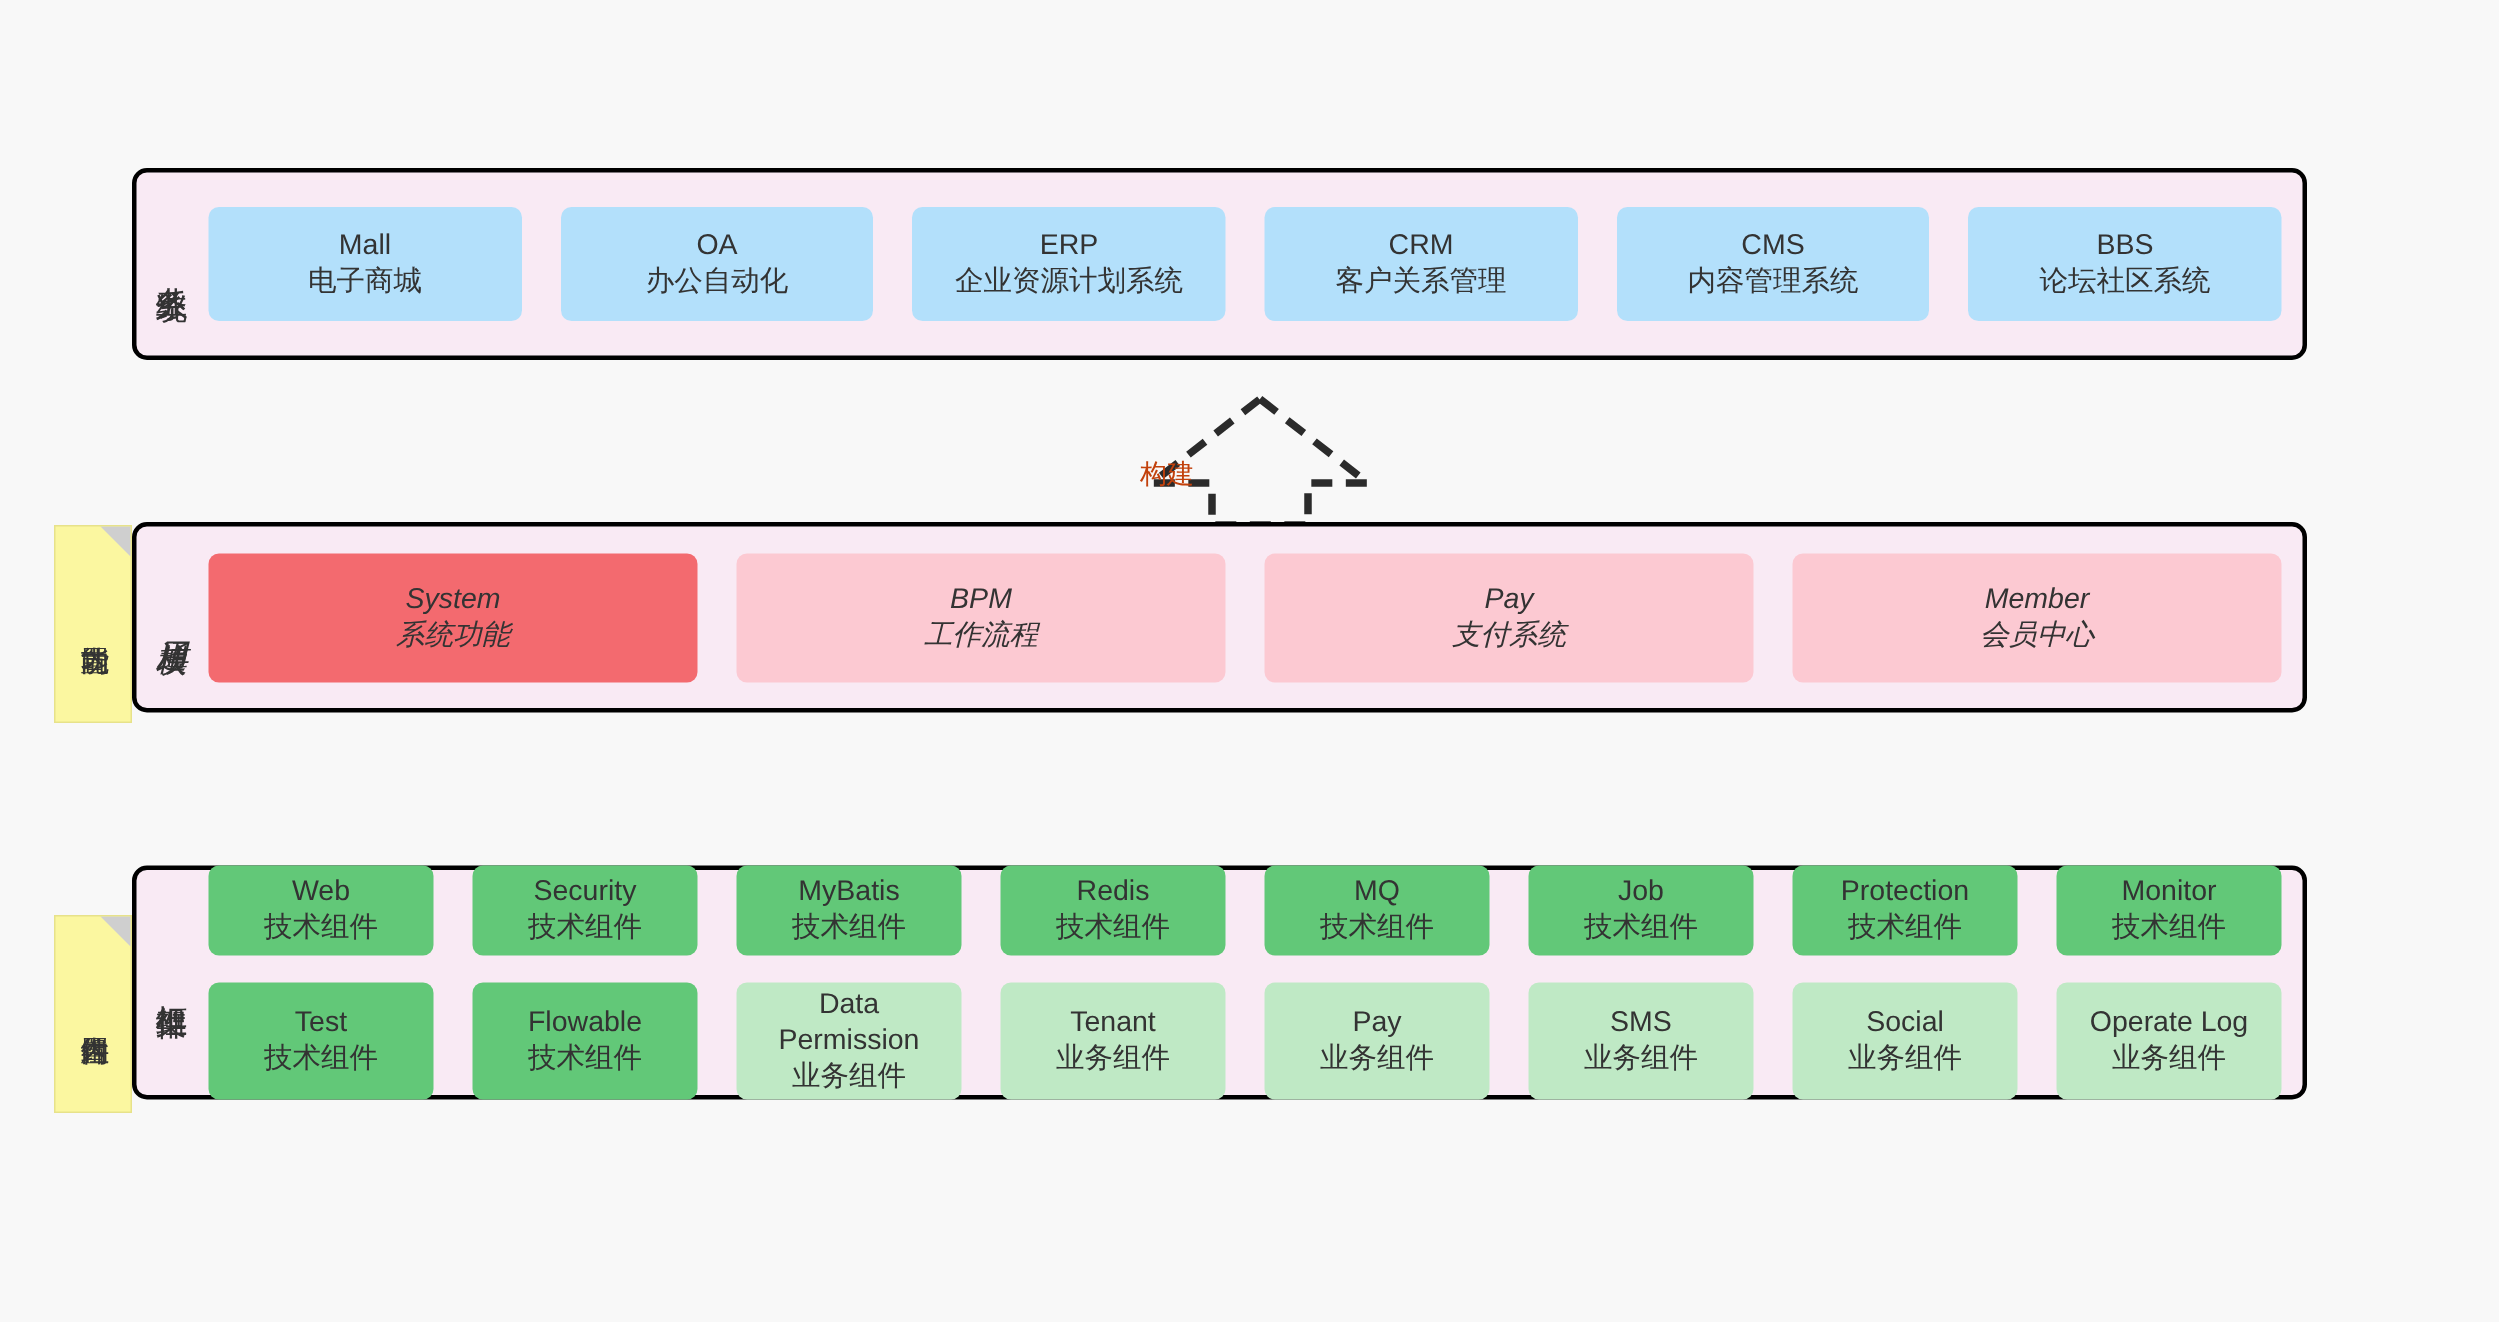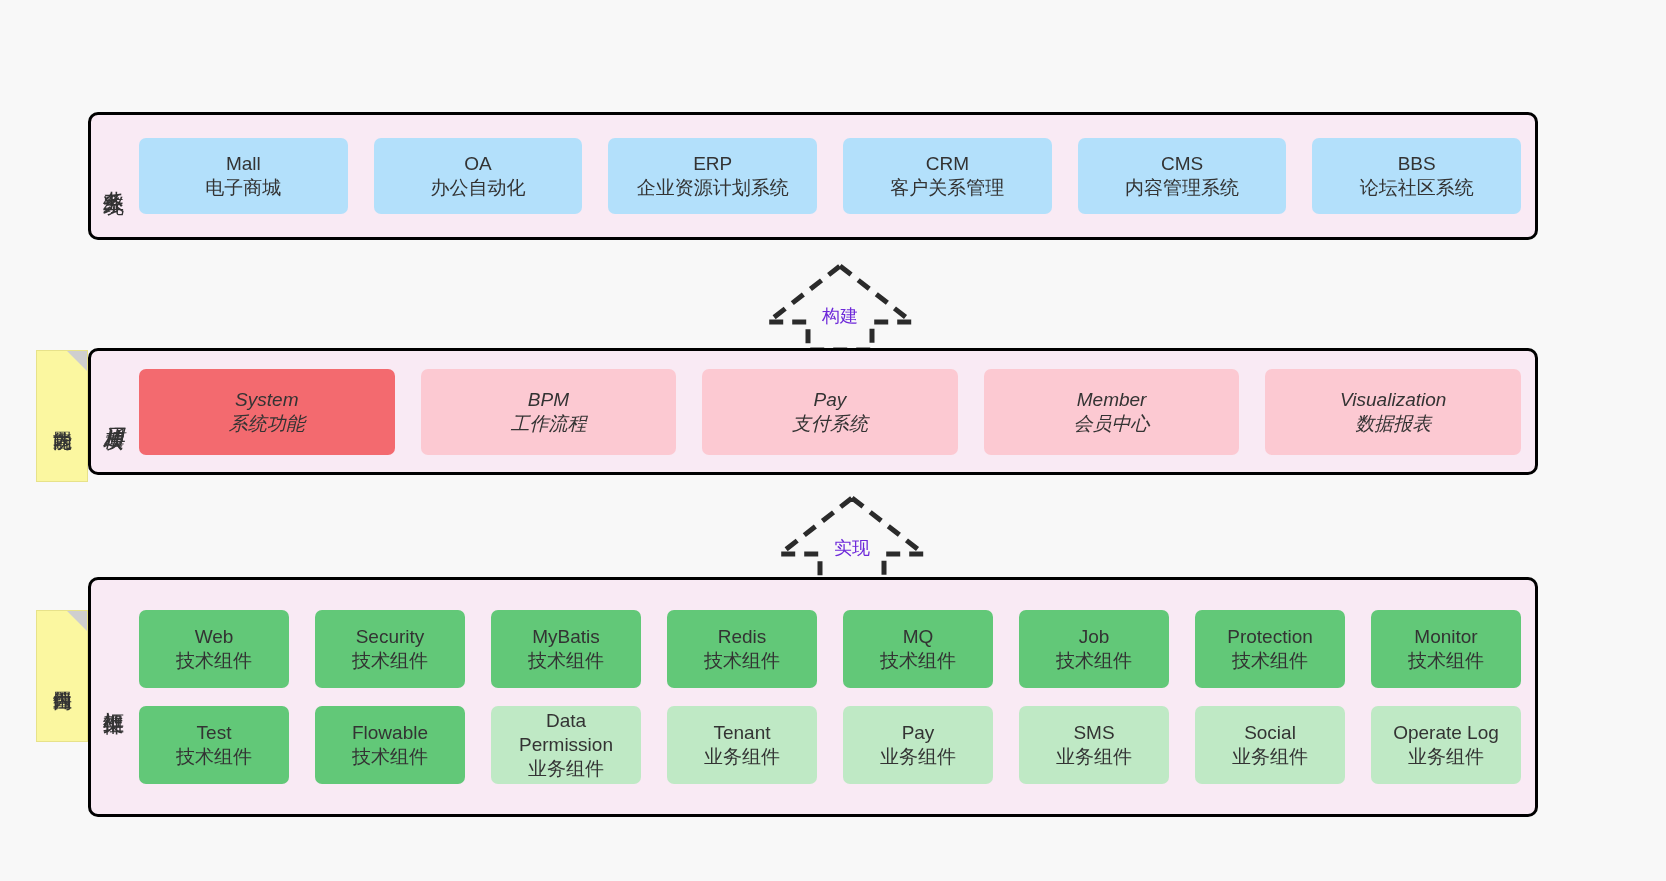--- a/index.html
+++ b/index.html
@@ -91,21 +91,21 @@
 
   .c-blue        { background: #b3e0fb; }
   .c-red         { background: #f36a6f; }
   .c-pink        { background: #fcc9d2; }
   .c-green       { background: #62c878; }
   .c-green-light { background: #bfe9c5; }
 
   
   #band-business   { left: 88px;  top: 112px; width: 1450px; height: 128px; }
   #band-modules    { left: 88px;  top: 348px; width: 1450px; height: 127px; font-style: italic; }
-  #band-framework  { left: 88px;  top: 577px; width: 1450px; height: 240px; }
+  #band-framework  { left: 88px;  top: 577px; width: 1450px; height: 156px; }
 
   
   .note {
     position: absolute;
     width: 52px;
     background: #fbf7a0;
     border: 1px solid #e7e28a;
     box-sizing: border-box;
     display: flex;
     align-items: center;
@@ -133,23 +133,22 @@
   .uml-arrow {
     position: absolute;
     width: 160px;
     height: 96px;
   }
   .uml-arrow svg { display: block; width: 160px; height: 96px; }
   .uml-arrow .arrow-label {
     position: absolute;
     left: 0; right: 0;
     top: 44px;
-    text-align: center;
     font-size: 18px;
-    color: #6d28d9;
+    color: #c2410c;
     user-select: none;
   }
   #arrow-build   { left: 760px; top: 260px; }
   #arrow-realize { left: 772px; top: 492px; }
 </style>
 </head>
 <body>
 
 <div id="canvas">
 
@@ -205,34 +204,24 @@
           <span class="t2">工作流程</span>
         </div>
         <div class="card c-pink">
           <span class="t1">Pay</span>
           <span class="t2">支付系统</span>
         </div>
         <div class="card c-pink">
           <span class="t1">Member</span>
           <span class="t2">会员中心</span>
         </div>
-        <div class="card c-pink">
-          <span class="t1">Visualization</span>
-          <span class="t2">数据报表</span>
-        </div>
       </div>
     </div>
   </div>
 
-  <div class="uml-arrow" id="arrow-realize">
-    <svg viewBox="0 0 160 96" xmlns="http://www.w3.org/2000/svg">
-      <path d="M80 6 L152 62 L112 62 L112 90 L48 90 L48 62 L8 62 Z" fill="none" stroke="#2b2b2b" stroke-width="5" stroke-dasharray="14,9" stroke-linejoin="miter"></path>
-    </svg>
-    <div class="arrow-label">实现</div>
-  </div>
 
   <div class="layer" id="band-framework">
     <div class="layer-title">框架组件</div>
     <div class="layer-body">
 
       <div class="row fw-row">
         <div class="card c-green">
           <span class="t1">Web</span>
           <span class="t2">技术组件</span>
         </div>

